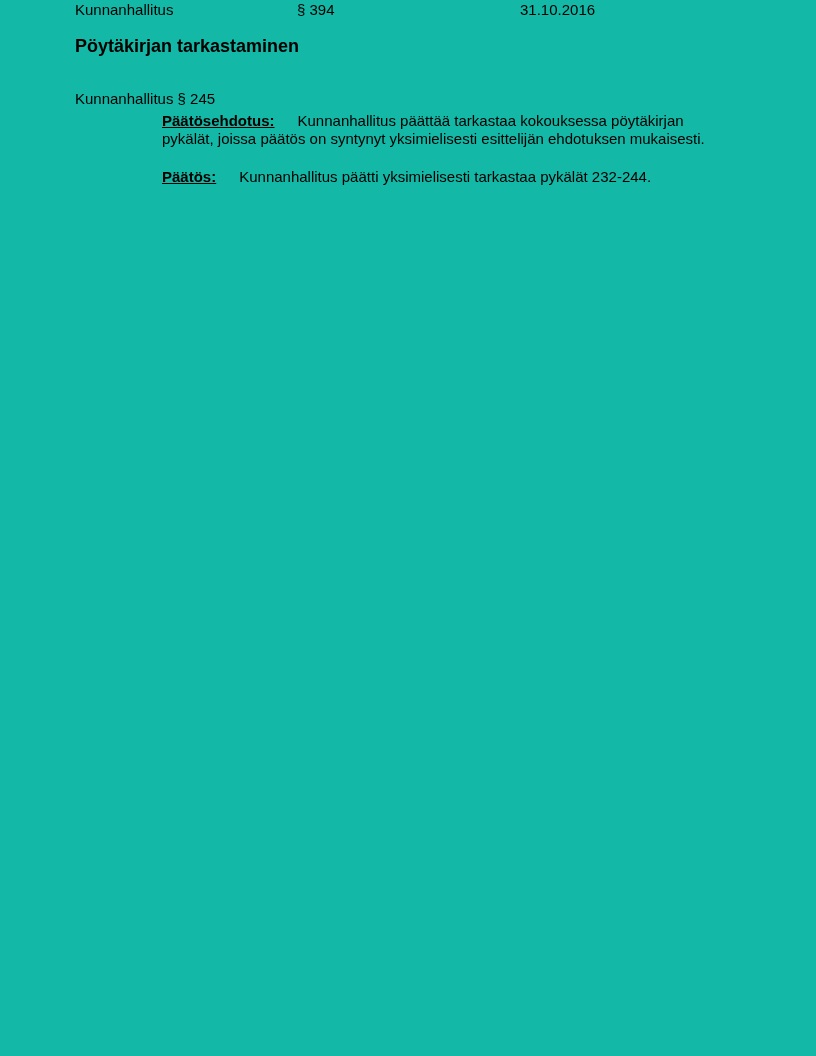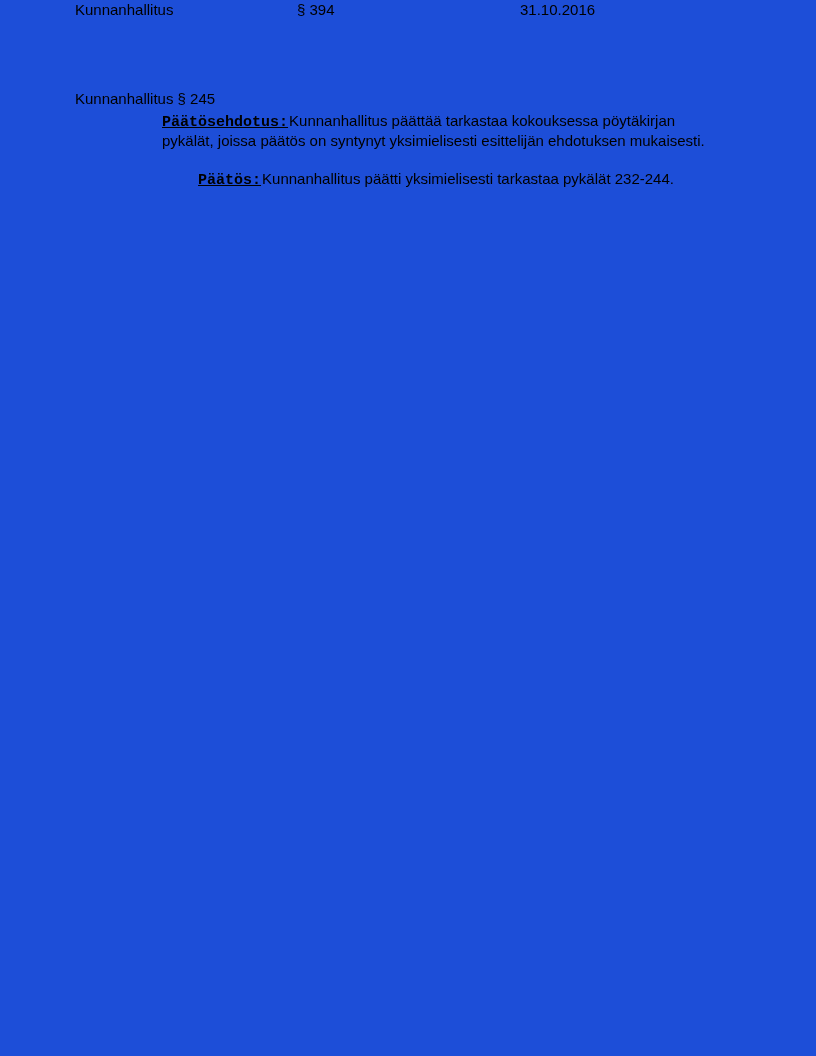--- a/index.html
+++ b/index.html
@@ -4,21 +4,21 @@
 <style>
   html, body {
     margin: 0;
     padding: 0;
     background: #ffffff;
   }
   .page {
     position: relative;
     width: 816px;
     height: 1056px;
-    background: #1d4ed8;
+    background: #14b8a6;
     color: #000000;
     font-family: "Liberation Sans", "DejaVu Sans", sans-serif;
     font-size: 15px;
     line-height: 18px;
     overflow: hidden;
   }
   .header-row {
     position: absolute;
     top: 1px;
     left: 0;
@@ -49,40 +49,39 @@
     position: absolute;
     left: 162px;
     top: 112px;
     width: 548px;
   }
   .para {
     margin: 0;
   }
   .para + .para {
     margin-top: 20px;
-    text-align: center;
   }
   .para-label {
     font-weight: bold;
     text-decoration: underline;
-    margin-right: 1px;
-    font-family: Liberation Mono, monospace;
+    margin-right: 23px;
   }
 </style>
 </head>
 <body>
 
 <div class="page">
 
   <div class="header-row">
     <span class="hdr-committee">Kunnanhallitus</span>
     <span class="hdr-section">§ 394</span>
     <span class="hdr-date">31.10.2016</span>
   </div>
 
+  <h1 class="title">Pöytäkirjan tarkastaminen</h1>
 
   <div class="subheading">Kunnanhallitus § 245</div>
 
   <div class="indent-block">
     <p class="para">
       <span class="para-label">Päätösehdotus:</span><span>Kunnanhallitus päättää tarkastaa kokouksessa pöytäkirjan pykälät, joissa päätös on syntynyt yksimielisesti esittelijän ehdotuksen mukaisesti.</span>
     </p>
     <p class="para">
       <span class="para-label">Päätös:</span><span>Kunnanhallitus päätti yksimielisesti tarkastaa pykälät 232-244.</span>
     </p>

